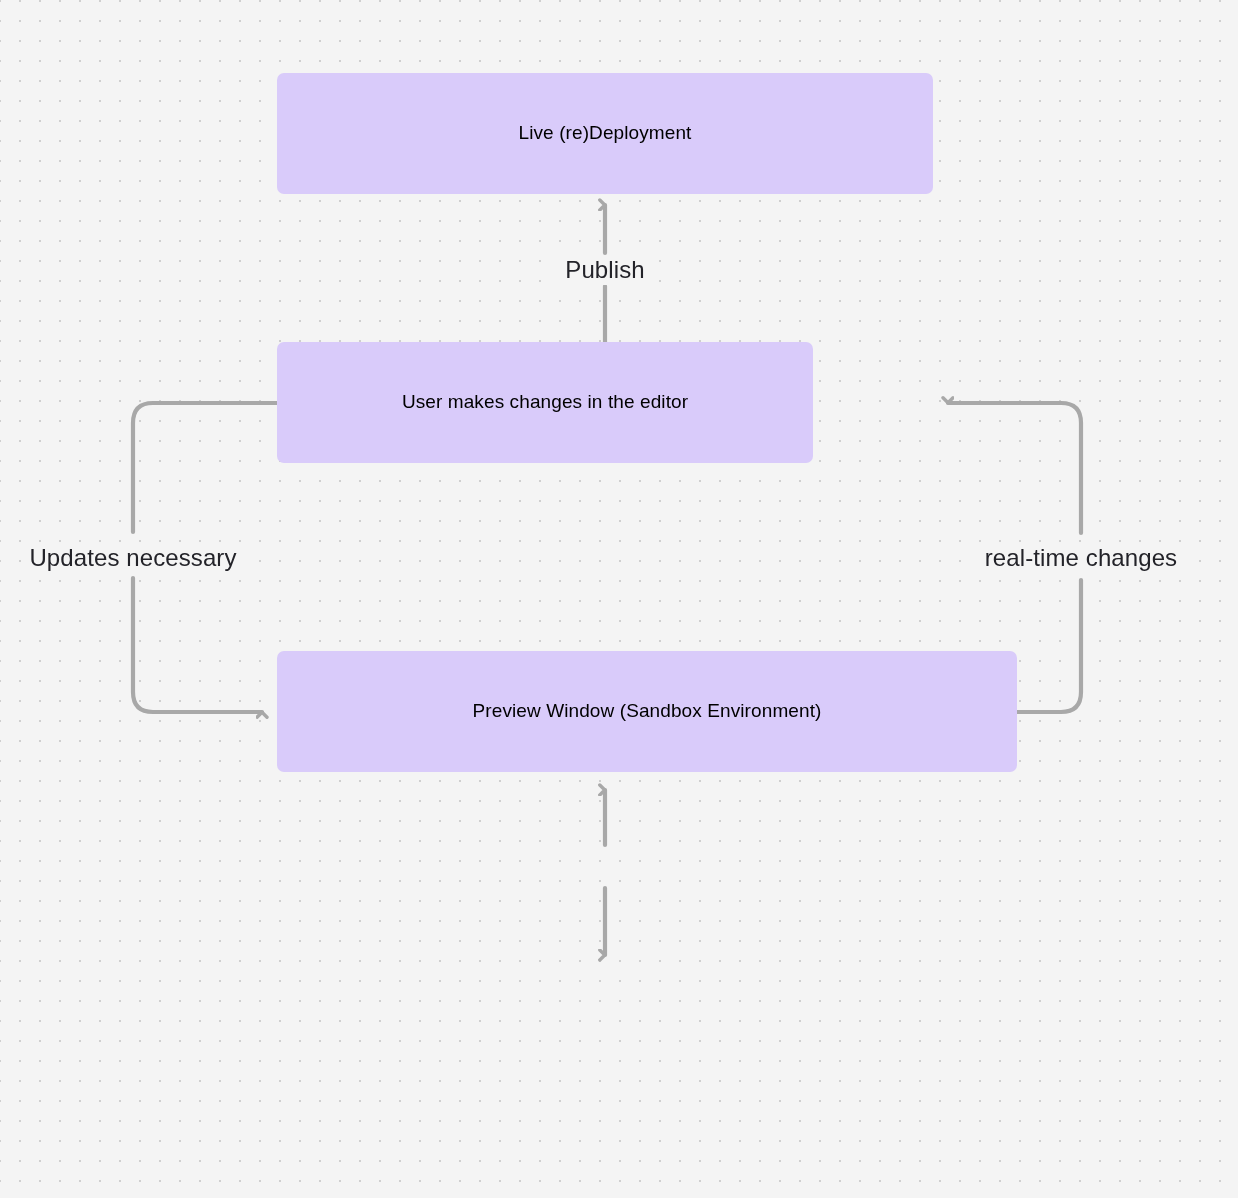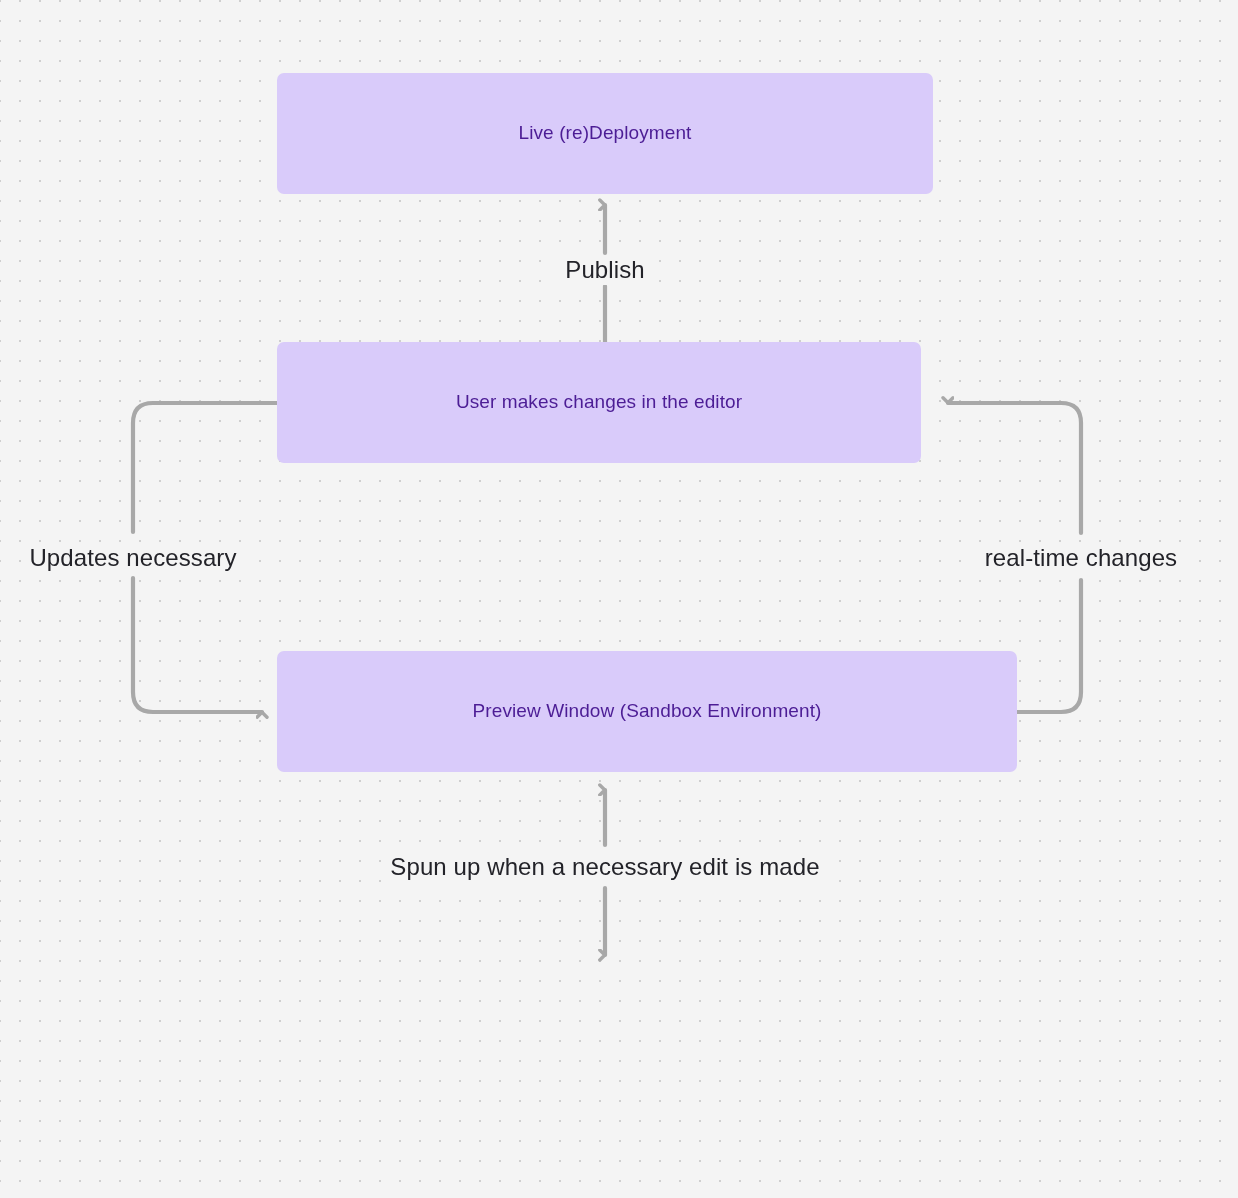--- a/index.html
+++ b/index.html
@@ -33,21 +33,21 @@
   }
   .node {
     position: absolute;
     box-sizing: border-box;
     background-color: #d9cbfa;
     border-radius: 7px;
     display: flex;
     align-items: center;
     justify-content: center;
     text-align: center;
-    color: #4c1d95;
+    color: #000000;
     font-size: 19px;
     font-family: "Liberation Sans", sans-serif;
     letter-spacing: 0.1px;
     line-height: 1.3;
     padding: 6px 6px;
   }
   .edge-label {
     position: absolute;
     color: #232329;
     font-size: 24px;
@@ -93,30 +93,29 @@
     <g>
       <path d="M605,845 L605,790" fill="none" stroke="#a8a8a8" stroke-width="4.2" stroke-linecap="round" marker-end="url(#arrowUp)"></path>
       <path d="M605,888 L605,955" fill="none" stroke="#a8a8a8" stroke-width="4.2" stroke-linecap="round" marker-end="url(#arrowDown)"></path>
     </g>
   </svg>
 
   <div class="node" style="left:277px; top:73px; width:656px; height:121px;">
     <span>Live (re)Deployment</span>
   </div>
 
-  <div class="node" style="left:277px; top:342px; width:644px; height:121px;">
+  <div class="node" style="left:277px; top:342px; width:536px; height:121px;">
     <span>User makes changes in the editor</span>
   </div>
 
   <div class="node" style="left:277px; top:651px; width:740px; height:121px;">
     <span>Preview Window (Sandbox Environment)</span>
   </div>
 
 
   <div class="edge-label" style="left:605px; top:270px;">Publish</div>
 
   <div class="edge-label" style="left:133px; top:558px;">Updates necessary</div>
 
   <div class="edge-label" style="left:1081px; top:558px;">real-time changes</div>
 
-  <div class="edge-label" style="left:605px; top:867px;">Spun up when a necessary edit is made</div>
 
 </div>
 
 </body></html>

